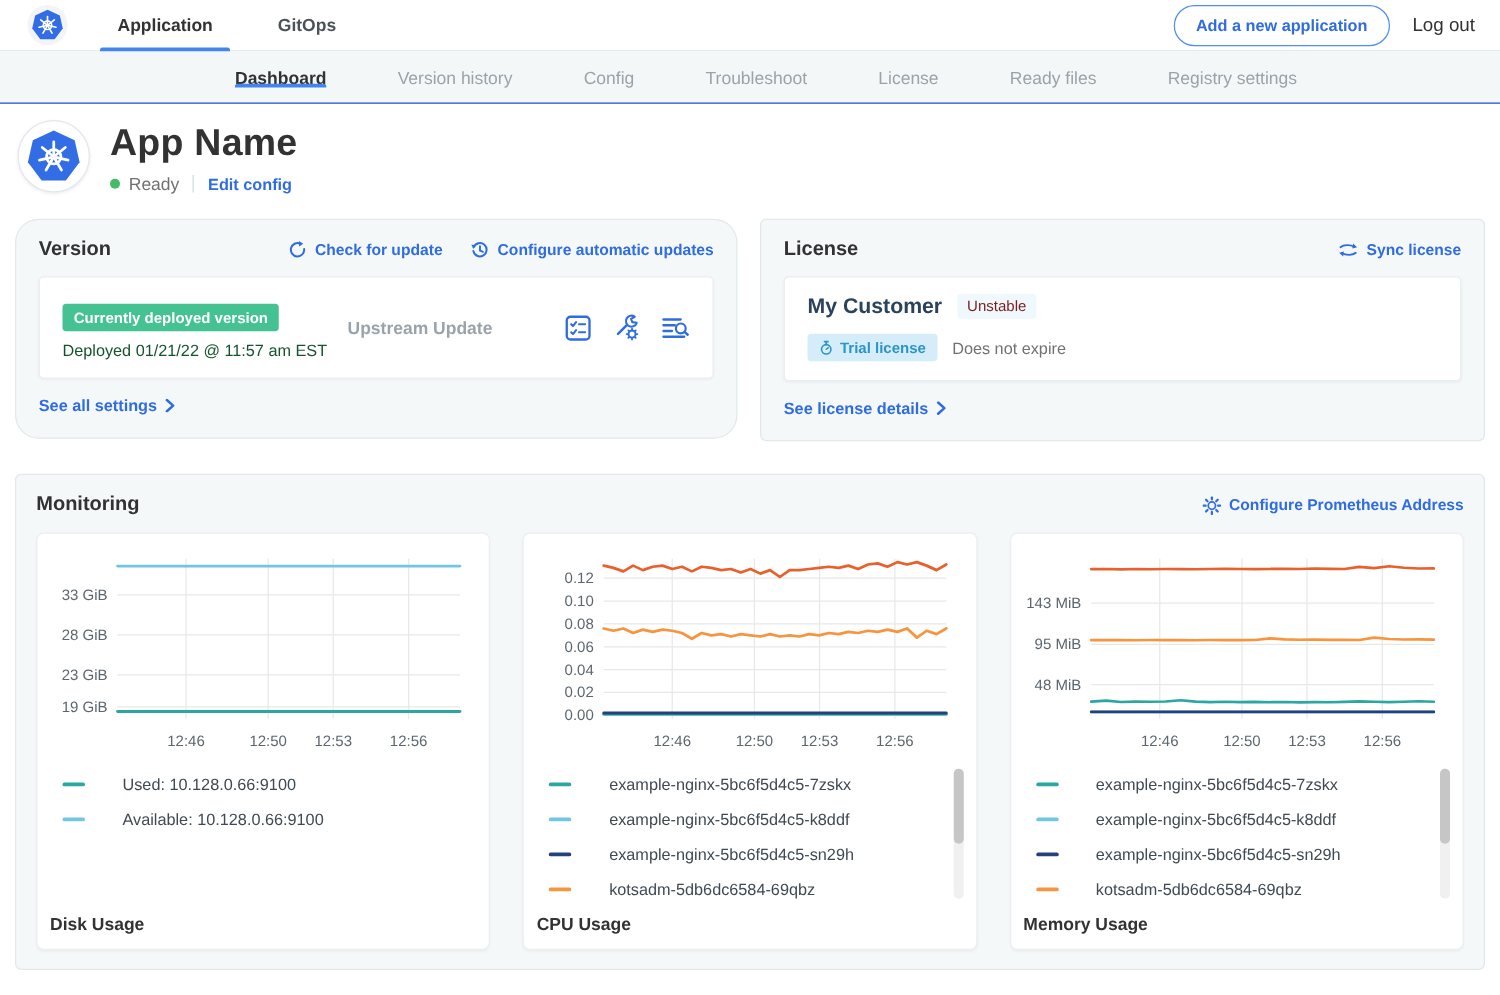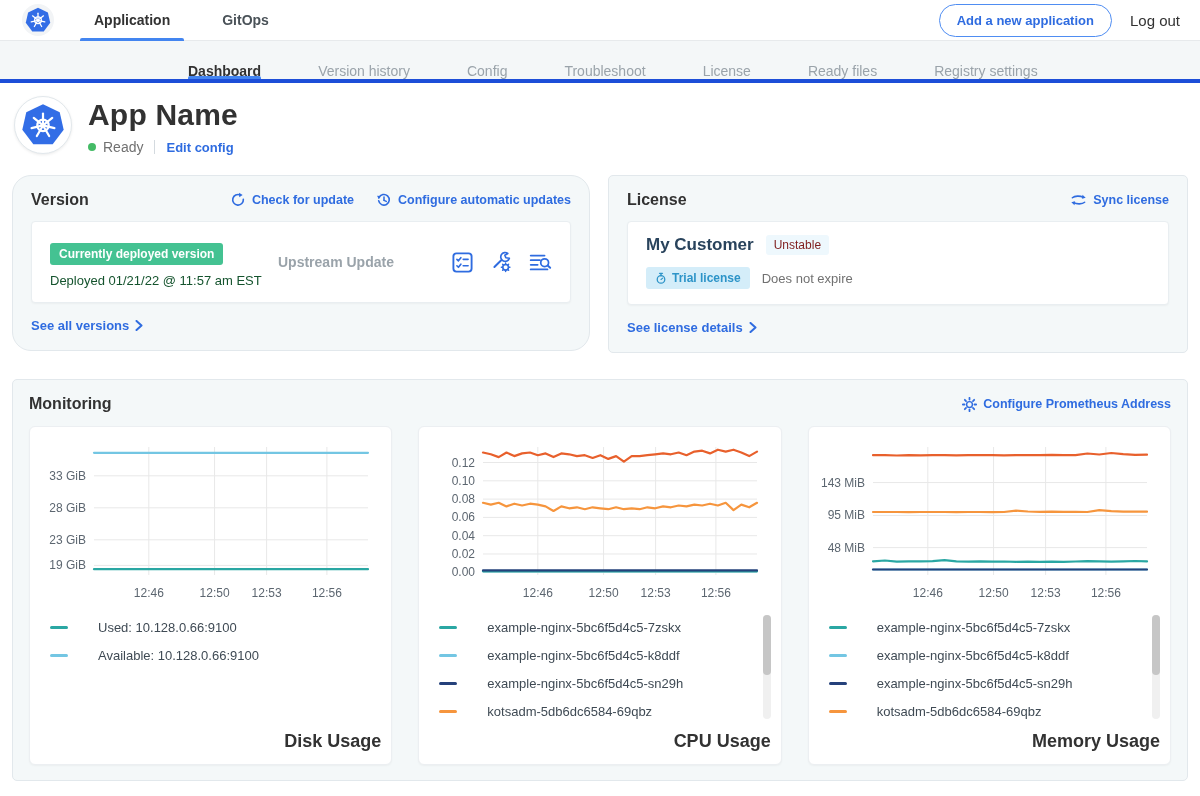--- a/index.html
+++ b/index.html
@@ -11,21 +11,21 @@
   .brand-logo { width:32px; height:32px; border-radius:50%; background:#f2f4f6; display:flex; align-items:center; justify-content:center; margin-right:34px; cursor:pointer; }
   .top-tabs { display:flex; height:41px; align-items:stretch; gap:40px; }
   .top-tab { display:flex; align-items:center; font-size:14px; font-weight:700; color:#4a5258; cursor:pointer; position:relative; padding:0 6px; }
   .top-tab.active { color:#323232; }
   .top-tab.active::after { content:""; position:absolute; left:-8px; right:-8px; bottom:0; height:3px; background:#4385f0; border-radius:2px 2px 0 0; }
   .top-right { margin-left:auto; display:flex; align-items:center; gap:18px; }
   .add-app-btn { border:1px solid #4f8df2; color:#2f6ce0; font-weight:700; font-size:13px; border-radius:17px; padding:8px 17px; background:#fff; cursor:pointer; font-family:inherit; }
   .logout { font-size:15px; color:#323232; cursor:pointer; }
 
   
-  .subnav { height:42px; background:#f4f7f8; border-bottom:4px solid #1d4ed8; display:flex; align-items:flex-end; padding-left:188px; gap:57px; }
+  .subnav { height:42px; background:#f4f7f8; border-bottom:1px solid #1d4ed8; display:flex; align-items:center; padding-left:188px; gap:57px; }
   .subnav-tab { display:flex; align-items:center; font-size:14px; color:#9aa3aa; cursor:pointer; position:relative; }
   .subnav-tab.active { color:#323232; font-weight:700; }
   .subnav-tab.active::after { content:""; position:absolute; left:0; right:0; bottom:0; height:3px; background:#4385f0; border-radius:2px 2px 0 0; }
 
   
   .app-header { display:flex; align-items:flex-start; padding:13px 0 14px 14px; }
   .app-avatar { width:58px; height:58px; border-radius:50%; background:#fff; border:1px solid #e2e8ec; box-shadow:0 1px 3px rgba(0,0,0,.08); display:flex; align-items:center; justify-content:center; margin-right:16px; }
   .app-title { font-size:30px; font-weight:700; letter-spacing:.2px; line-height:1.1; margin-top:2px; }
   .status-row { display:flex; align-items:center; margin-top:8px; }
   .status-dot { width:8px; height:8px; border-radius:50%; background:#44bb66; margin-right:7px; }
@@ -69,21 +69,21 @@
   
   .monitoring-panel { margin:26px 12px 0 12px; padding:15px 16px 15px 16px; }
   .charts-row { display:flex; gap:26px; margin-top:13px; }
   .chart-card { flex:1; background:#fff; border:1px solid #eceff2; border-radius:6px; box-shadow:0 1px 2px rgba(0,0,0,.04); padding:12px 10px 8px 10px; display:flex; flex-direction:column; }
   .legend { margin:6px 0 0 10px; position:relative; height:112px; padding-right:14px; }
   .legend-item { display:flex; align-items:center; gap:30px; height:28px; }
   .legend-dash { width:18px; height:3px; border-radius:2px; flex:none; }
   .legend-label { font-size:13px; color:#3f4a54; white-space:nowrap; }
   .legend-track { position:absolute; right:0; top:2px; width:8px; height:104px; background:#f0f0f0; border-radius:4px; cursor:pointer; }
   .legend-thumb { position:absolute; right:0; top:0; width:8px; height:60px; background:#c6c6c6; border-radius:4px; }
-  .chart-title { text-align:right; font-size:18px; font-weight:700; color:#323232; margin:6px 0 4px 0; }
+  .chart-title { text-align:left; font-size:14px; font-weight:700; color:#323232; margin:6px 0 4px 0; }
   .axis-text { font-size:12px; fill:#5c6670; }
 </style>
 </head>
 <body>
 
 <div class="page">
 
   <header class="top-header">
     <div class="brand-logo">
       <svg width="26" height="26" viewBox="0 0 100 100">
@@ -219,21 +219,21 @@
               </g>
               <circle cx="13.6" cy="9.2" r="3.4" fill="none" stroke="#2f6ce0" stroke-width="1.5"></circle>
               <line x1="16.2" y1="11.6" x2="18.4" y2="13.6" stroke="#2f6ce0" stroke-width="1.7" stroke-linecap="round"></line>
             </svg>
           </span>
         </div>
       </div>
 
       <div class="see-link-row">
         <span class="link">
-          <span>See all versions</span>
+          <span>See all settings</span>
           <svg width="8" height="11" viewBox="0 0 8 11">
             <polyline points="1.5,1 6.5,5.5 1.5,10" fill="none" stroke="#2f6ce0" stroke-width="2" stroke-linecap="round" stroke-linejoin="round"></polyline>
           </svg>
         </span>
       </div>
     </section>
 
     <section class="panel license-panel">
       <div class="panel-header">
         <span class="panel-title">License</span>

